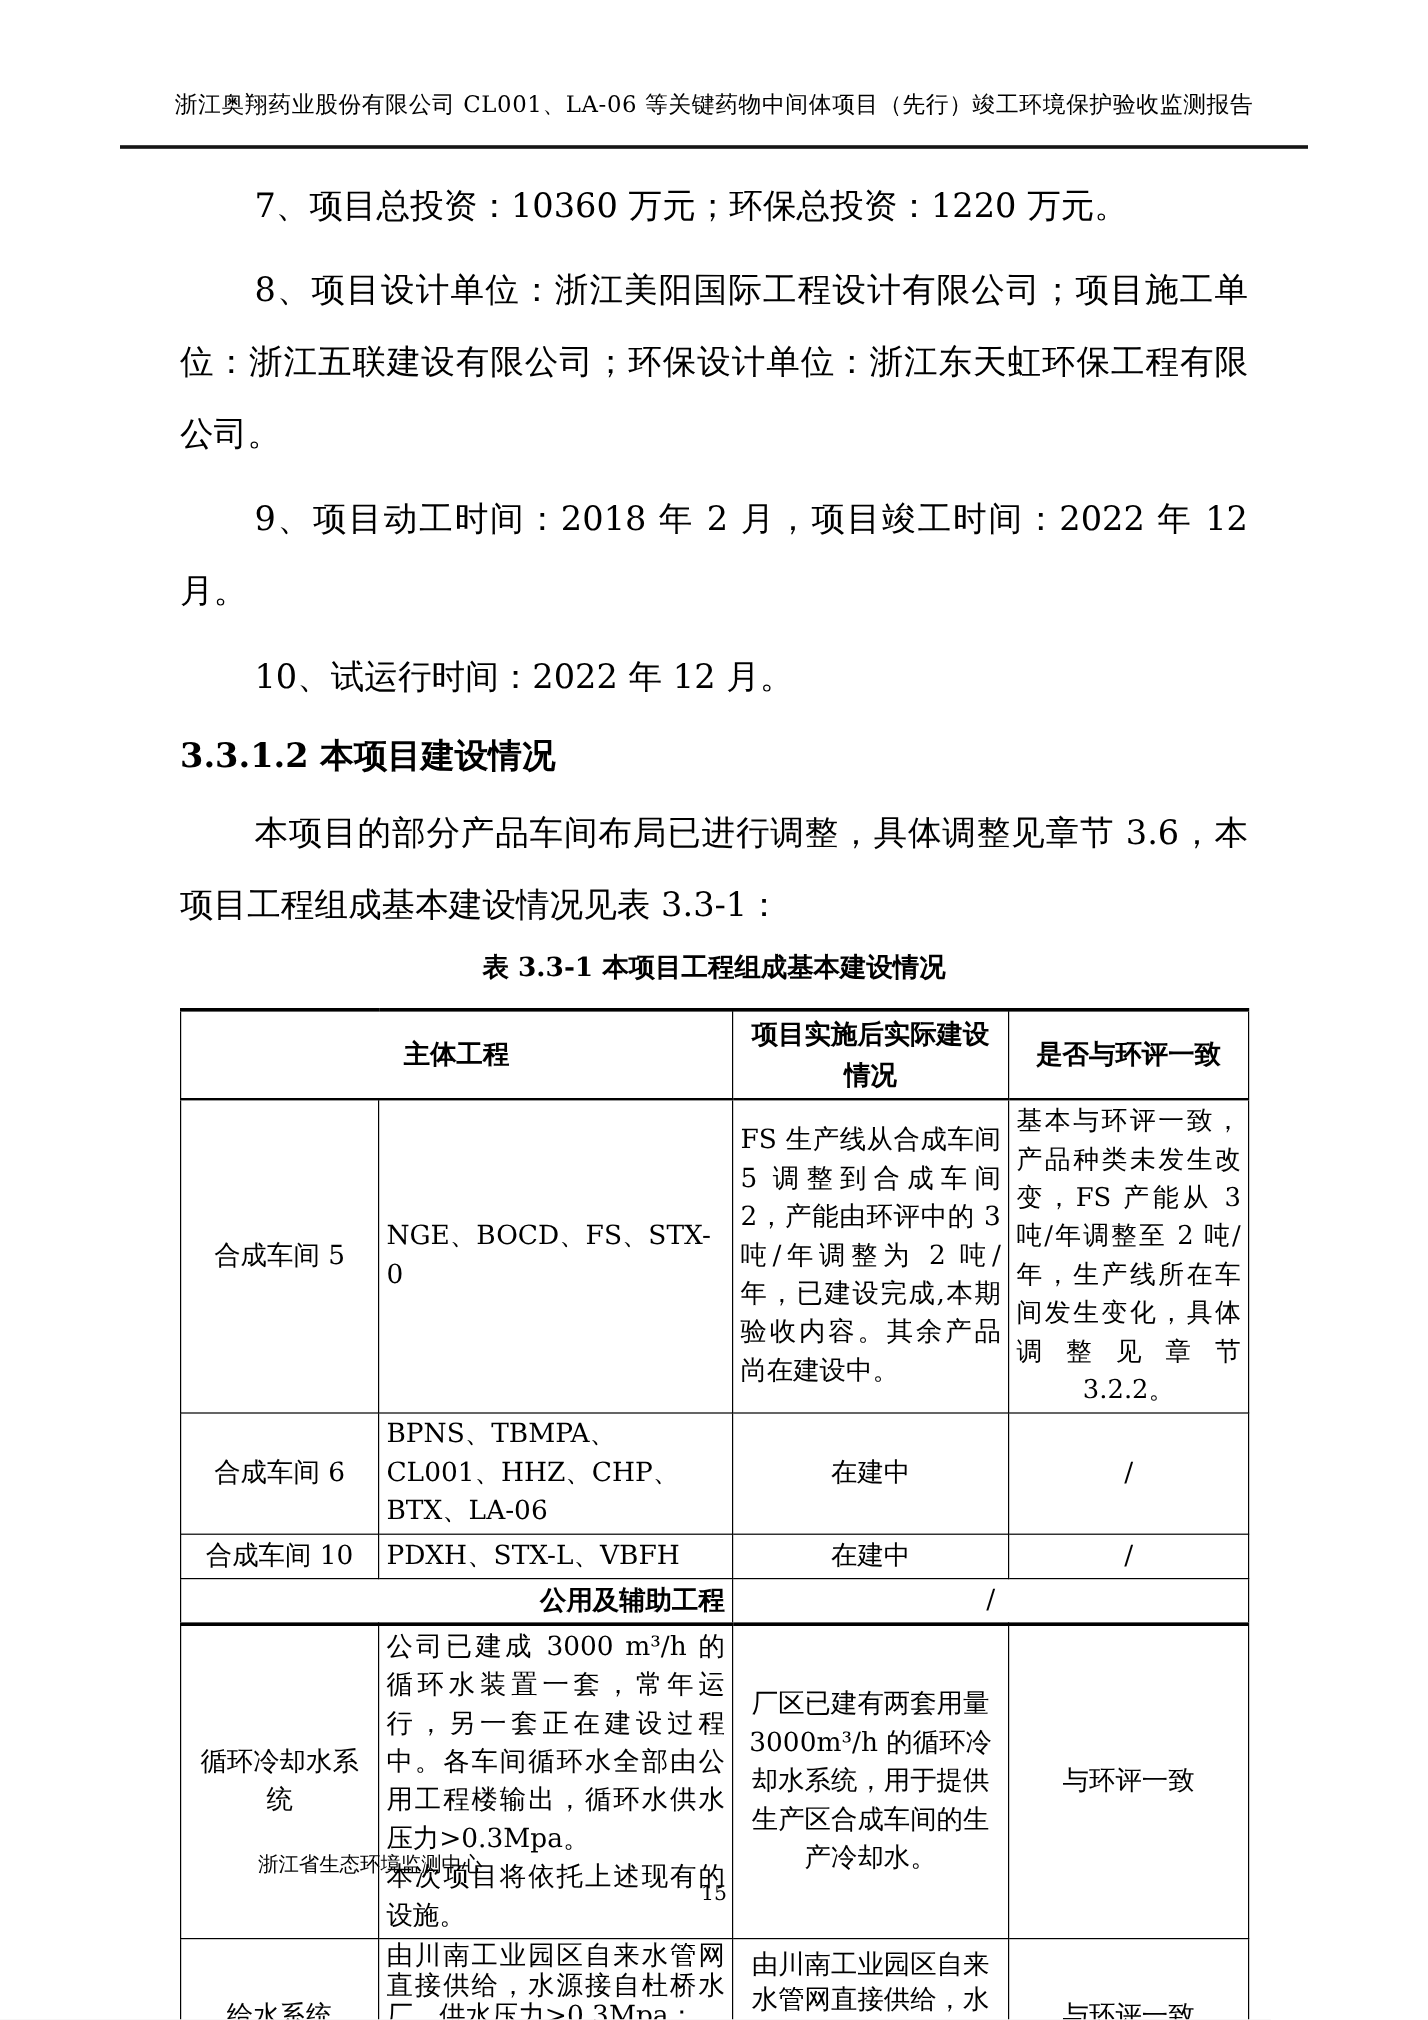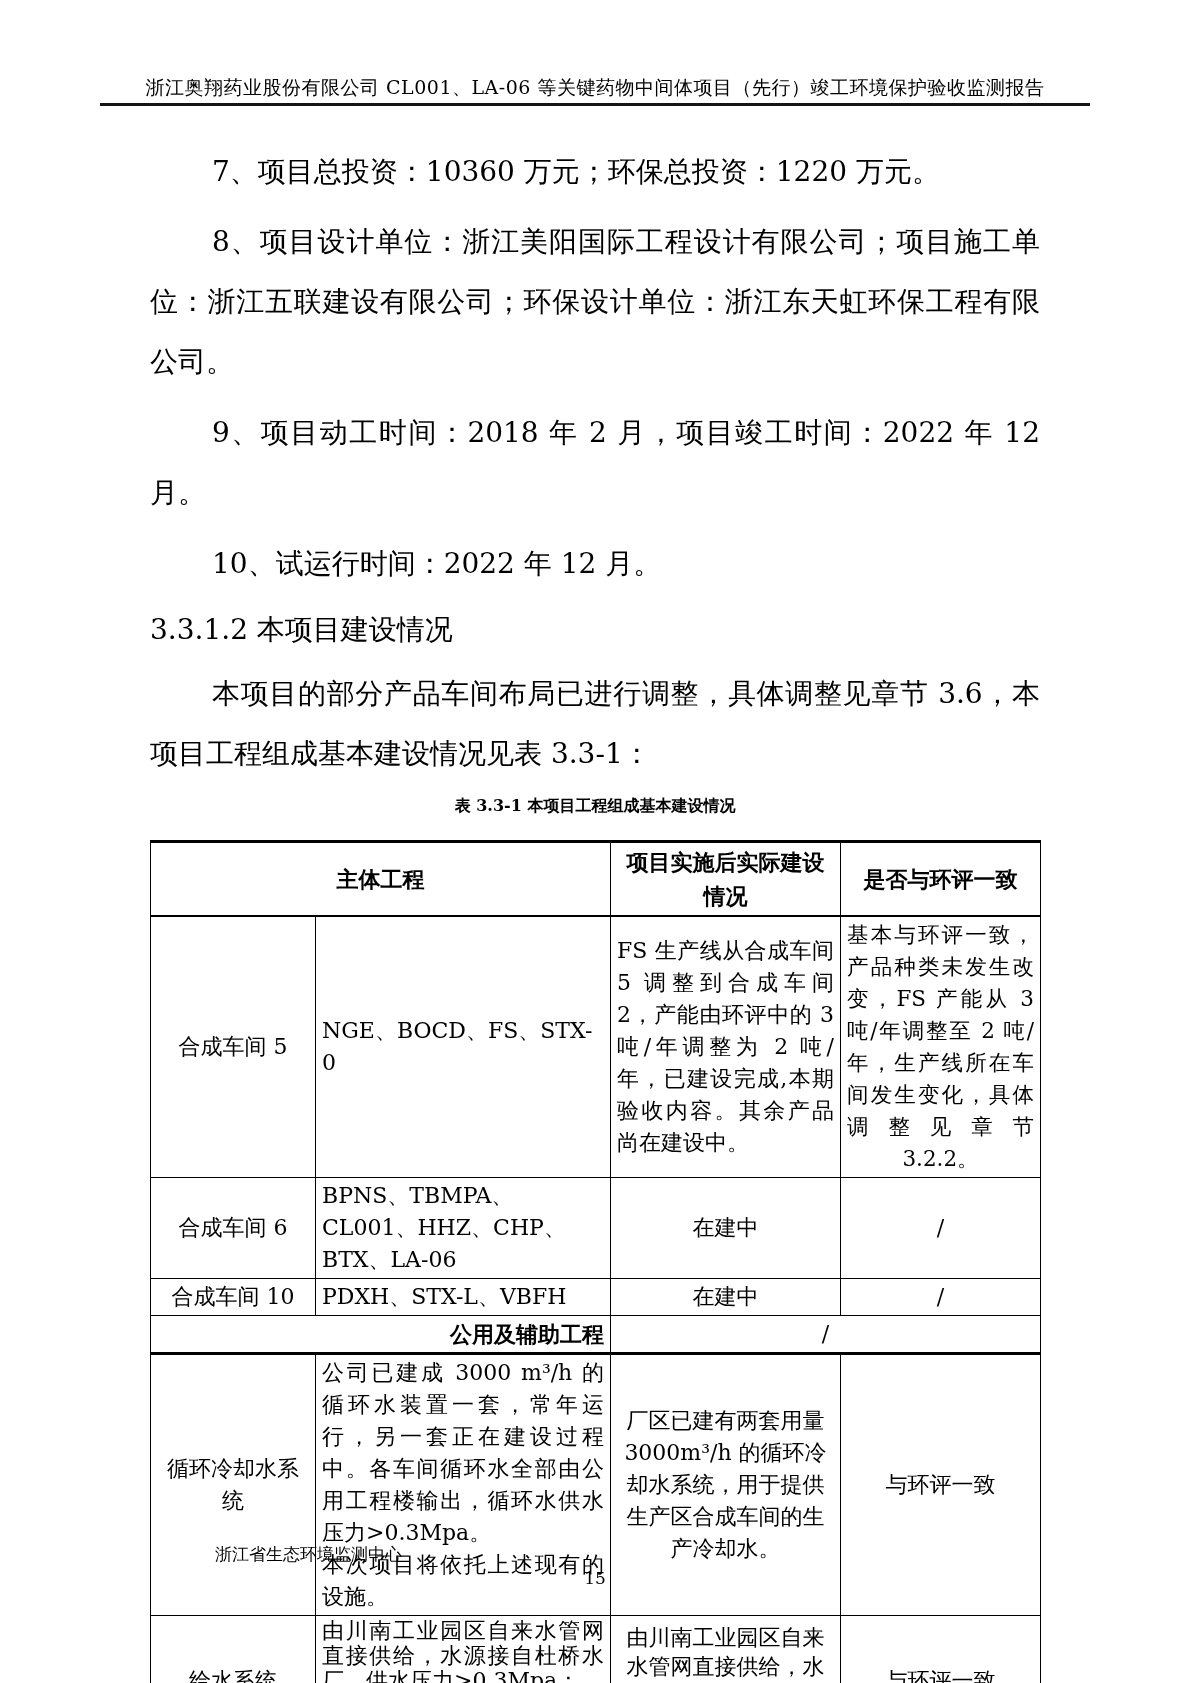--- a/index.html
+++ b/index.html
@@ -12,21 +12,21 @@
     font-family:"DejaVu Serif","Liberation Serif",serif;
     color:#000;
     overflow:hidden;
   }
   .doc-header {
     position:absolute;
     left:100px; right:100px; top:74px;
     text-align:center;
     font-size:19px;
     line-height:26px;
-    padding-bottom:3px;
+    padding-bottom:21px;
     border-bottom:3px solid #151515;
     letter-spacing:0.5px;
   }
   .content {
     position:absolute;
     left:150px; top:140px;
     width:890px;
   }
   .body-p {
     font-size:28px;
@@ -34,28 +34,28 @@
     text-align:justify;
   }
   .indent { text-indent:62px; }
   .p7 { margin-top:2px; }
   .p8 { margin-top:10px; }
   .p9 { margin-top:11px; }
   .p10 { margin-top:11px; }
   .section-heading {
     margin-top:11px;
     font-size:28px;
-    font-weight:normal;
+    font-weight:bold;
     line-height:50px;
     text-align:left;
   }
   .section-intro { margin-top:9px; }
   .table-caption {
     margin-top:2px;
-    font-size:16px;
+    font-size:22px;
     font-weight:bold;
     text-align:center;
     line-height:40px;
   }
   table.data-table {
     width:890px;
     margin-top:14px;
     border-collapse:collapse;
     table-layout:fixed;
     border-top:3px solid #000;

